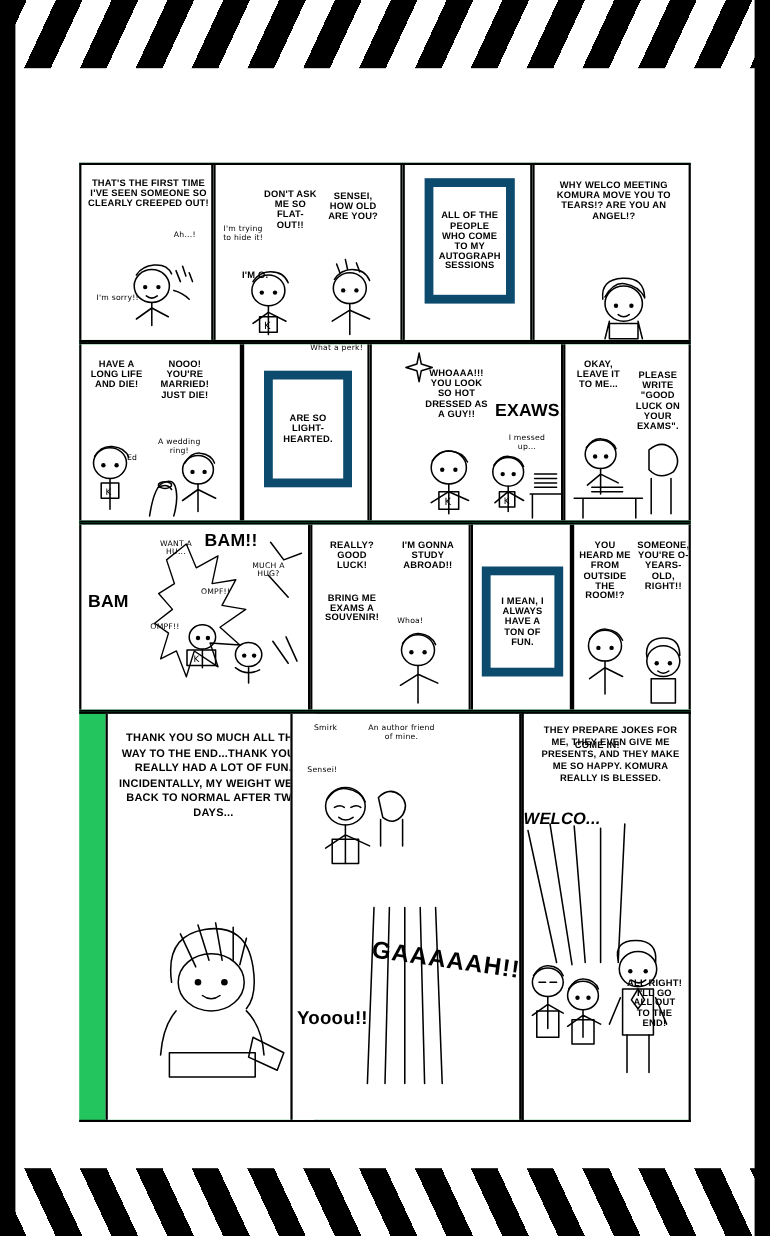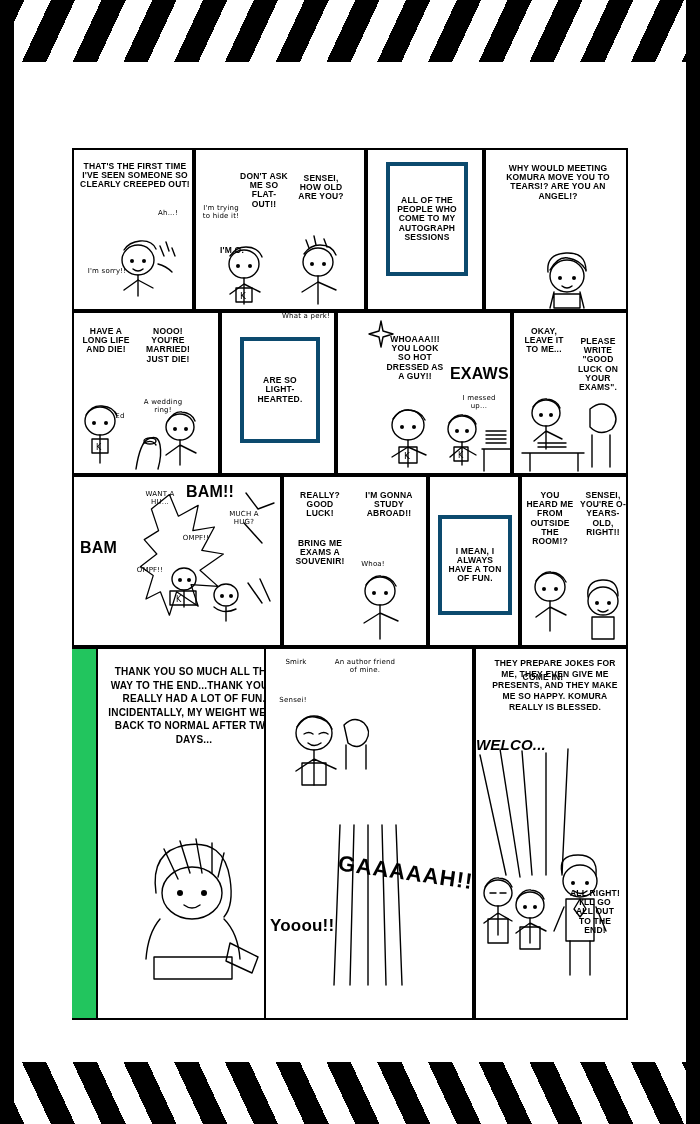--- a/index.html
+++ b/index.html
@@ -25,21 +25,21 @@
   .panel{position:absolute;top:0;height:100%;box-sizing:border-box;border-left:2px solid #000;border-right:2px solid #000;background:#fff;overflow:hidden;}
 
   
   .t{position:absolute;font-family:"Liberation Sans",sans-serif;font-weight:bold;line-height:1.08;text-align:center;letter-spacing:.2px;color:#000;}
   .sm{font-size:8.5px;}
   .xs{font-size:7px;font-weight:normal;font-family:"DejaVu Sans",sans-serif;}
   .md{font-size:10px;}
   .lg{font-size:16px;}
   .xl{font-size:15px;}
 
-  .boxed{border:4px solid #0c4a6e;background:#fff;display:flex;align-items:center;justify-content:center;padding:4px;box-sizing:border-box;}
+  .boxed{border:8px solid #0c4a6e;background:#fff;display:flex;align-items:center;justify-content:center;padding:4px;box-sizing:border-box;}
 
   
   .fig{position:absolute;}
 
   svg{display:block;overflow:visible;}
   .stroke{fill:none;stroke:#000;stroke-width:1.4;stroke-linecap:round;stroke-linejoin:round;}
   .fillk{fill:#000;}
 </style>
 </head>
 <body>
@@ -99,21 +99,21 @@
       </svg>
     </div>
 
     <div class="panel" style="left:294px;width:118px;">
       <div class="boxed" style="position:absolute;left:18px;top:12px;width:82px;height:114px;">
         <div class="t sm" style="position:static;width:74px;">ALL OF THE PEOPLE WHO COME TO MY AUTOGRAPH SESSIONS</div>
       </div>
     </div>
 
     <div class="panel" style="left:412px;width:144px;">
-      <div class="t sm" style="left:10px;top:14px;width:124px;">WHY WOULD MEETING KOMURA MOVE YOU TO TEARS!? ARE YOU AN ANGEL!?</div>
+      <div class="t sm" style="left:10px;top:14px;width:124px;">WHY WELCO MEETING KOMURA MOVE YOU TO TEARS!? ARE YOU AN ANGEL!?</div>
       <svg class="fig" style="left:46px;top:98px;" width="70" height="62" viewBox="0 0 70 62">
         <path class="stroke" d="M16 24 q-2 -18 18 -19 q20 -1 20 18"></path>
         <ellipse class="stroke" cx="35" cy="28" rx="17" ry="16"></ellipse>
         <path class="stroke" d="M18 22 q8 -14 18 -12 q12 2 18 12"></path>
         <circle class="fillk" cx="28" cy="30" r="2"></circle>
         <circle class="fillk" cx="42" cy="30" r="2"></circle>
         <path class="stroke" d="M30 38 q5 4 10 0"></path>
         <path class="stroke" d="M22 44 L18 60 M48 44 L52 60 M22 46 h26 v14 h-26z"></path>
       </svg>
     </div>
@@ -236,21 +236,21 @@
     </div>
 
     <div class="panel" style="left:356px;width:92px;">
       <div class="boxed" style="position:absolute;left:8px;top:38px;width:74px;height:100px;">
         <div class="t sm" style="position:static;width:66px;">I MEAN, I ALWAYS HAVE A TON OF FUN.</div>
       </div>
     </div>
 
     <div class="panel" style="left:448px;width:108px;">
       <div class="t sm" style="left:2px;top:14px;width:52px;">YOU HEARD ME FROM OUTSIDE THE ROOM!?</div>
-      <div class="t sm" style="left:56px;top:14px;width:50px;">SENSEI, YOU'RE O-YEARS-OLD, RIGHT!!</div>
+      <div class="t sm" style="left:56px;top:14px;width:50px;">SOMEONE, YOU'RE O-YEARS-OLD, RIGHT!!</div>
       <svg class="fig" style="left:4px;top:86px;" width="104" height="80" viewBox="0 0 104 80">
         <ellipse class="stroke" cx="24" cy="24" rx="15" ry="14"></ellipse>
         <path class="stroke" d="M10 18 q7 -10 15 -9 q11 1 15 10"></path>
         <circle class="fillk" cx="18" cy="26" r="2"></circle>
         <circle class="fillk" cx="30" cy="26" r="2"></circle>
         <path class="stroke" d="M24 38 L24 68 M24 44 L10 54 M24 44 L40 52"></path>
         <path class="stroke" d="M62 34 q-2 -16 14 -17 q16 -1 16 16"></path>
         <ellipse class="stroke" cx="77" cy="38" rx="15" ry="14"></ellipse>
         <circle class="fillk" cx="71" cy="40" r="2"></circle>
         <circle class="fillk" cx="83" cy="40" r="2"></circle>

